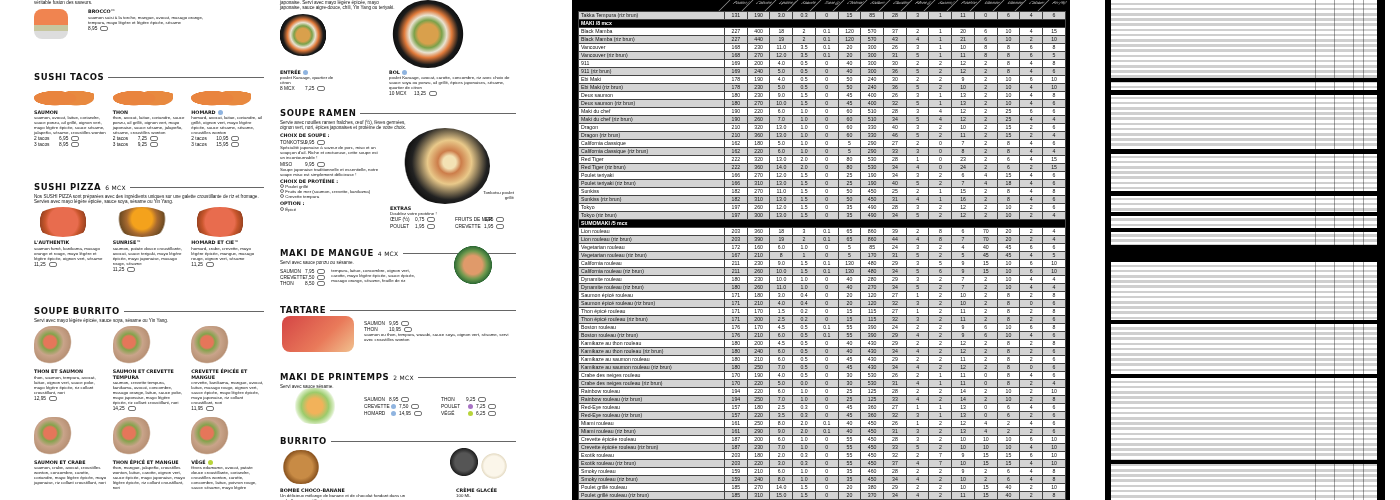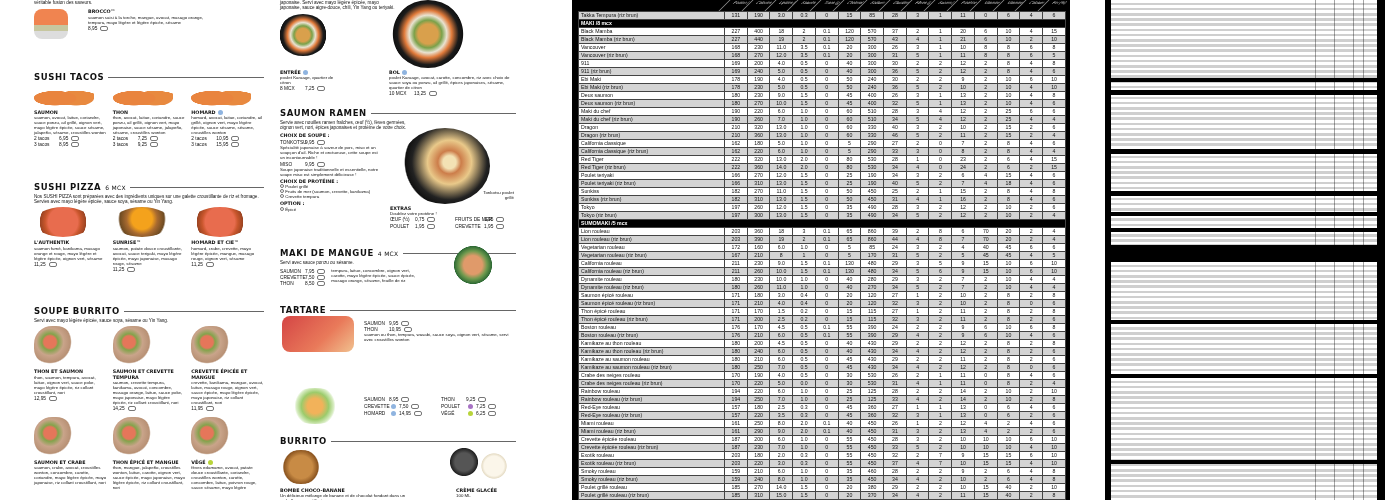--- a/index.html
+++ b/index.html
@@ -243,21 +243,21 @@
       <div class="txt">poulet Karaage, avocat, carotte, concombre, riz avec choix de sauce soya ou ponzu, ail grillé, épices japonaises, sésame, quartier de citron</div>
       <div class="price">
           <span class="lbl">10 MCX</span>
           <span>13,25</span>
           <span class="chk"></span>
         </div>
     </div>
 
     <div class="sec" style="top:108px">
       <div class="sec-h">
-          <span>SAUMON RAMEN</span>
+          <span>SOUPE RAMEN</span>
           <span class="rule"></span>
         </div>
       <div class="desc" style="width:140px">Servie avec nouilles ramen fraîches, œuf (½), fèves germées, oignon vert, nori, épices japonaises et protéine de votre choix.</div>
       <div style="width:100px;margin-top:3px">
         <div class="name">CHOIX DE SOUPE :</div>
         <div class="price">
             <span class="lbl">TONKOTSU</span>
             <span>9,95</span>
             <span class="chk"></span>
           </div>
@@ -349,20 +349,28 @@
           <span class="chk"></span>
         </div>
       <div class="price">
           <span class="lbl">THON</span>
           <span>10,95</span>
           <span class="chk"></span>
         </div>
       <div class="txt">saumon ou thon, tempura, wasabi, sauce soya, oignon vert, sésame, servi avec croustilles wonton</div>
     </div>
 
+    <div class="sec" style="top:372px">
+      <div class="sec-h">
+          <span>MAKI DE PRINTEMPS</span>
+          <span class="sub">2 MCX</span>
+          <span class="rule"></span>
+        </div>
+      <div class="desc">Servi avec sauce sésame.</div>
+    </div>
     <div class="spring-img" style="left:14px;top:388px;width:58px;height:36px"></div>
     <div style="position:absolute;left:92px;top:396px;display:grid;grid-template-columns:1fr 1fr;gap:1px 14px;width:140px">
       <div class="price">
           <span class="lbl">SAUMON</span>
           <span>8,95</span>
           <span class="chk"></span>
         </div>
       <div class="price">
           <span class="lbl">THON</span>
           <span>9,25</span>

